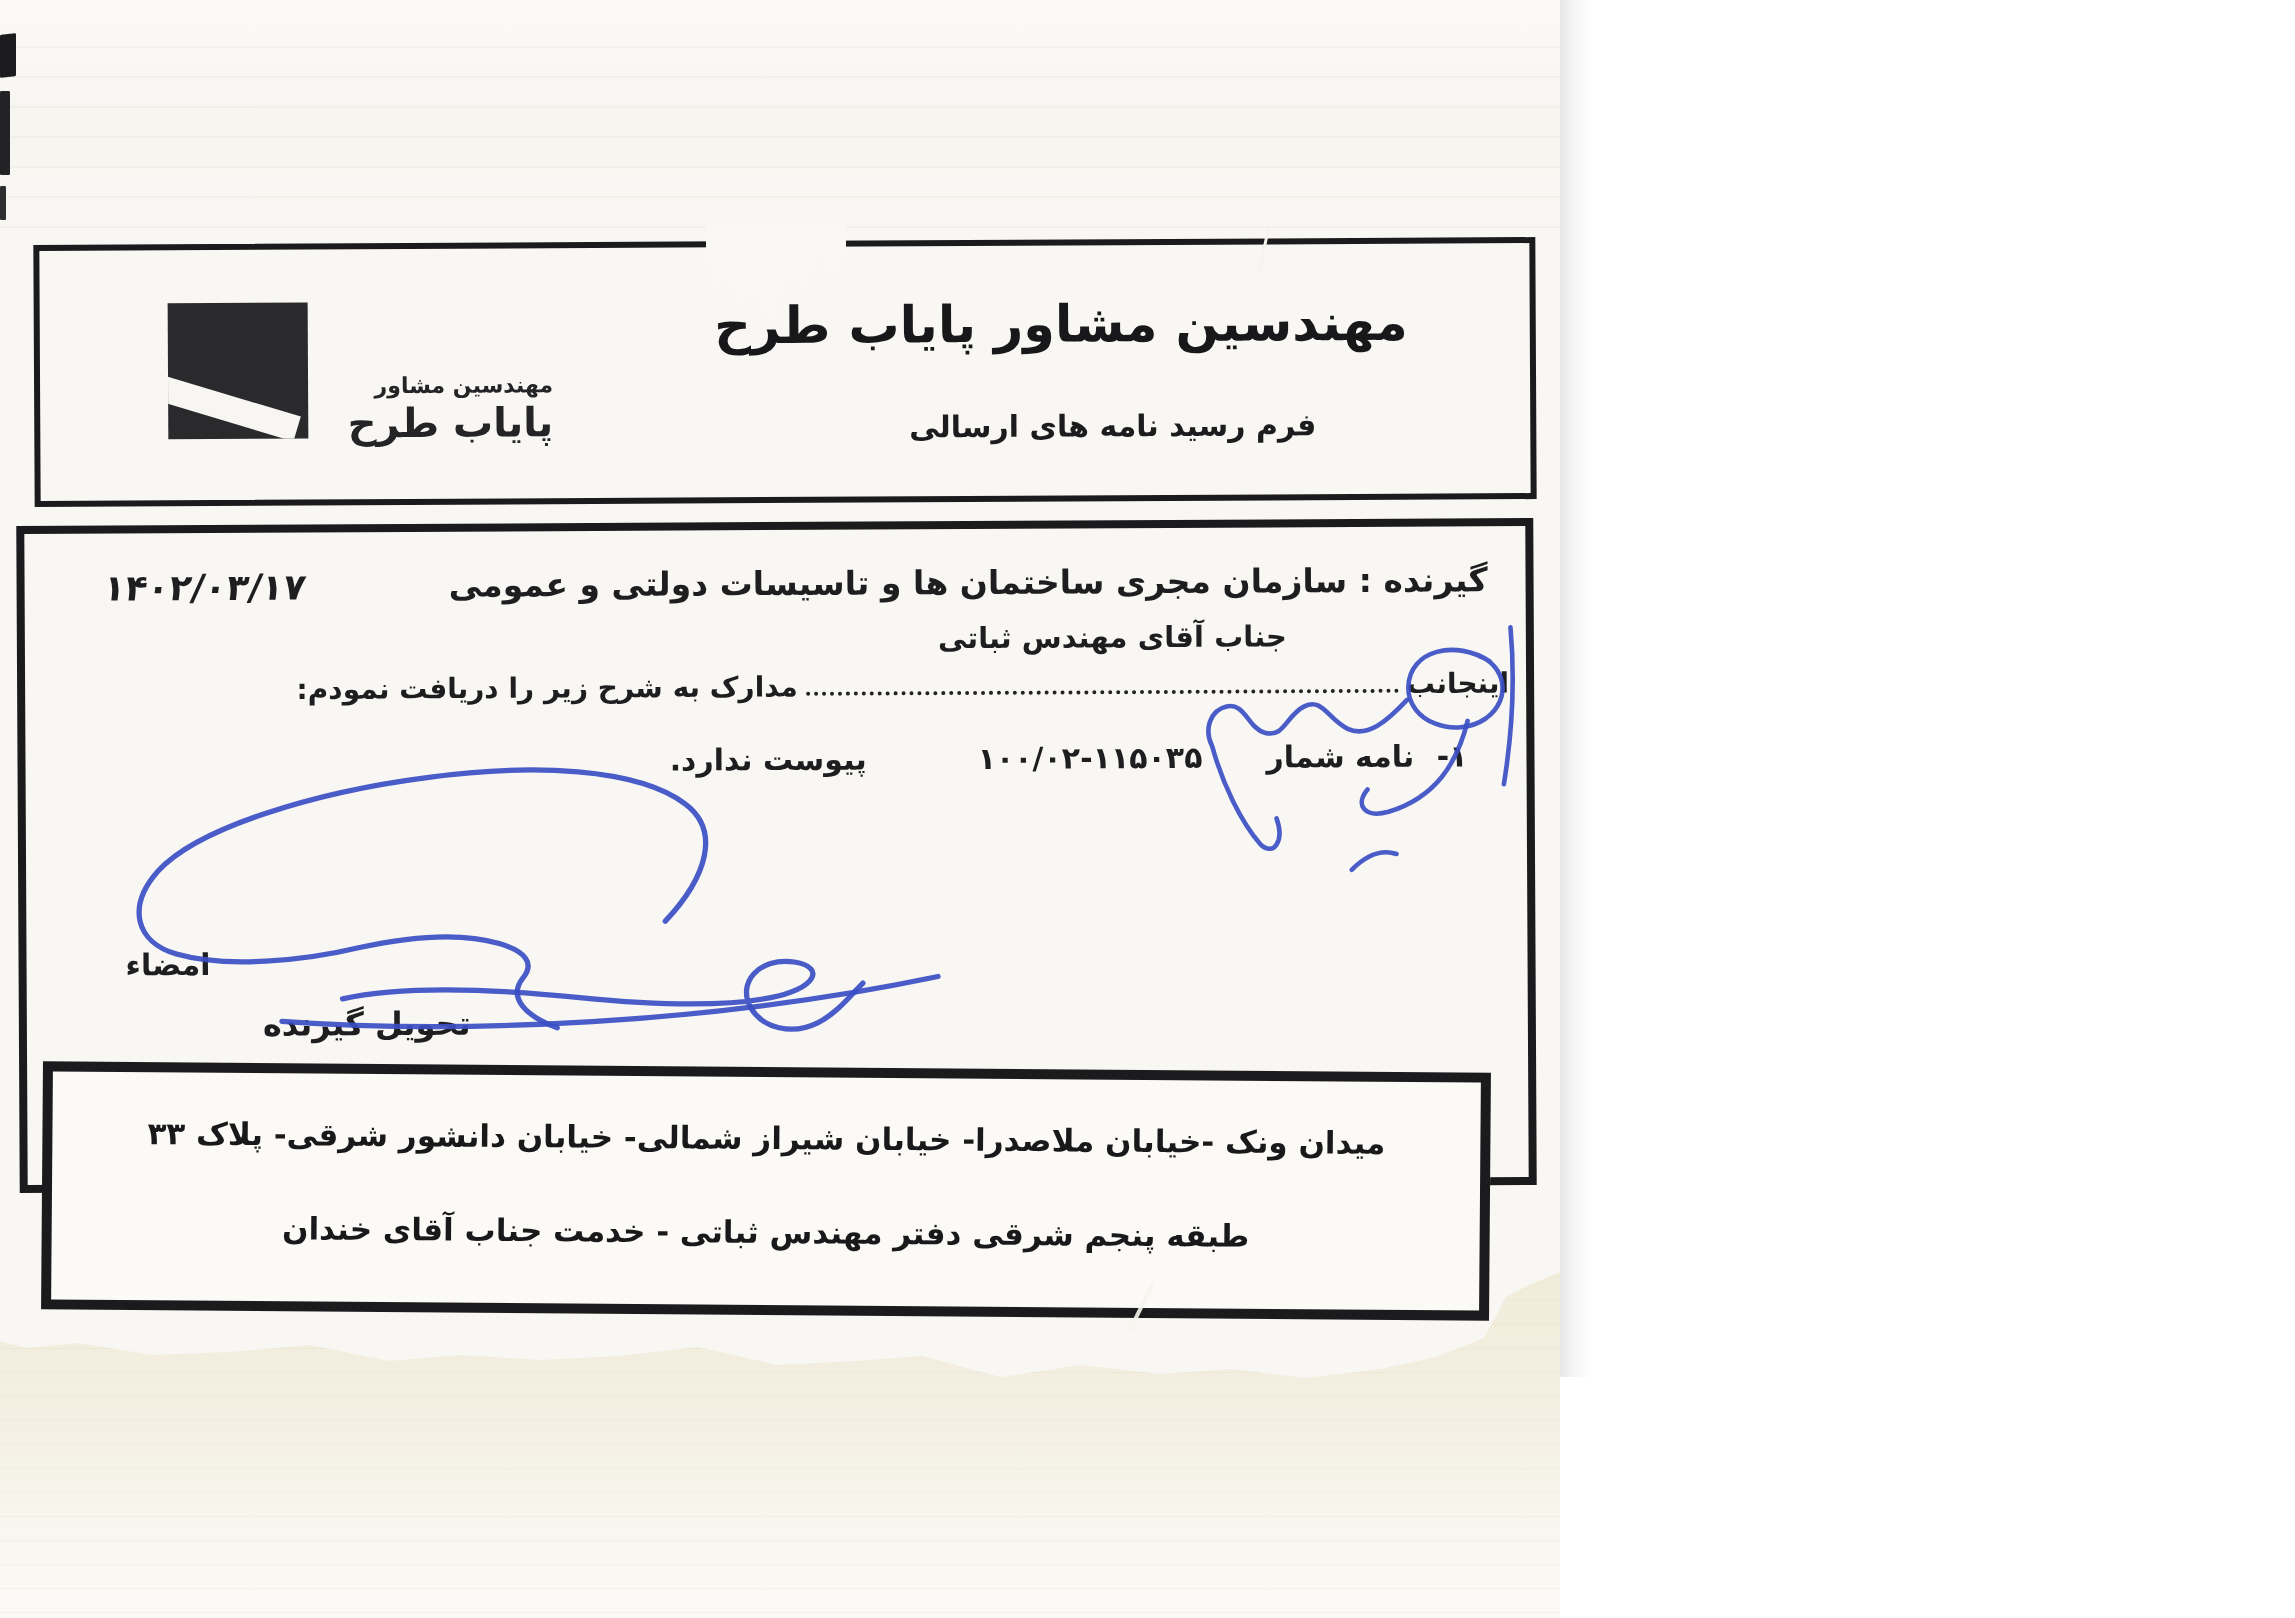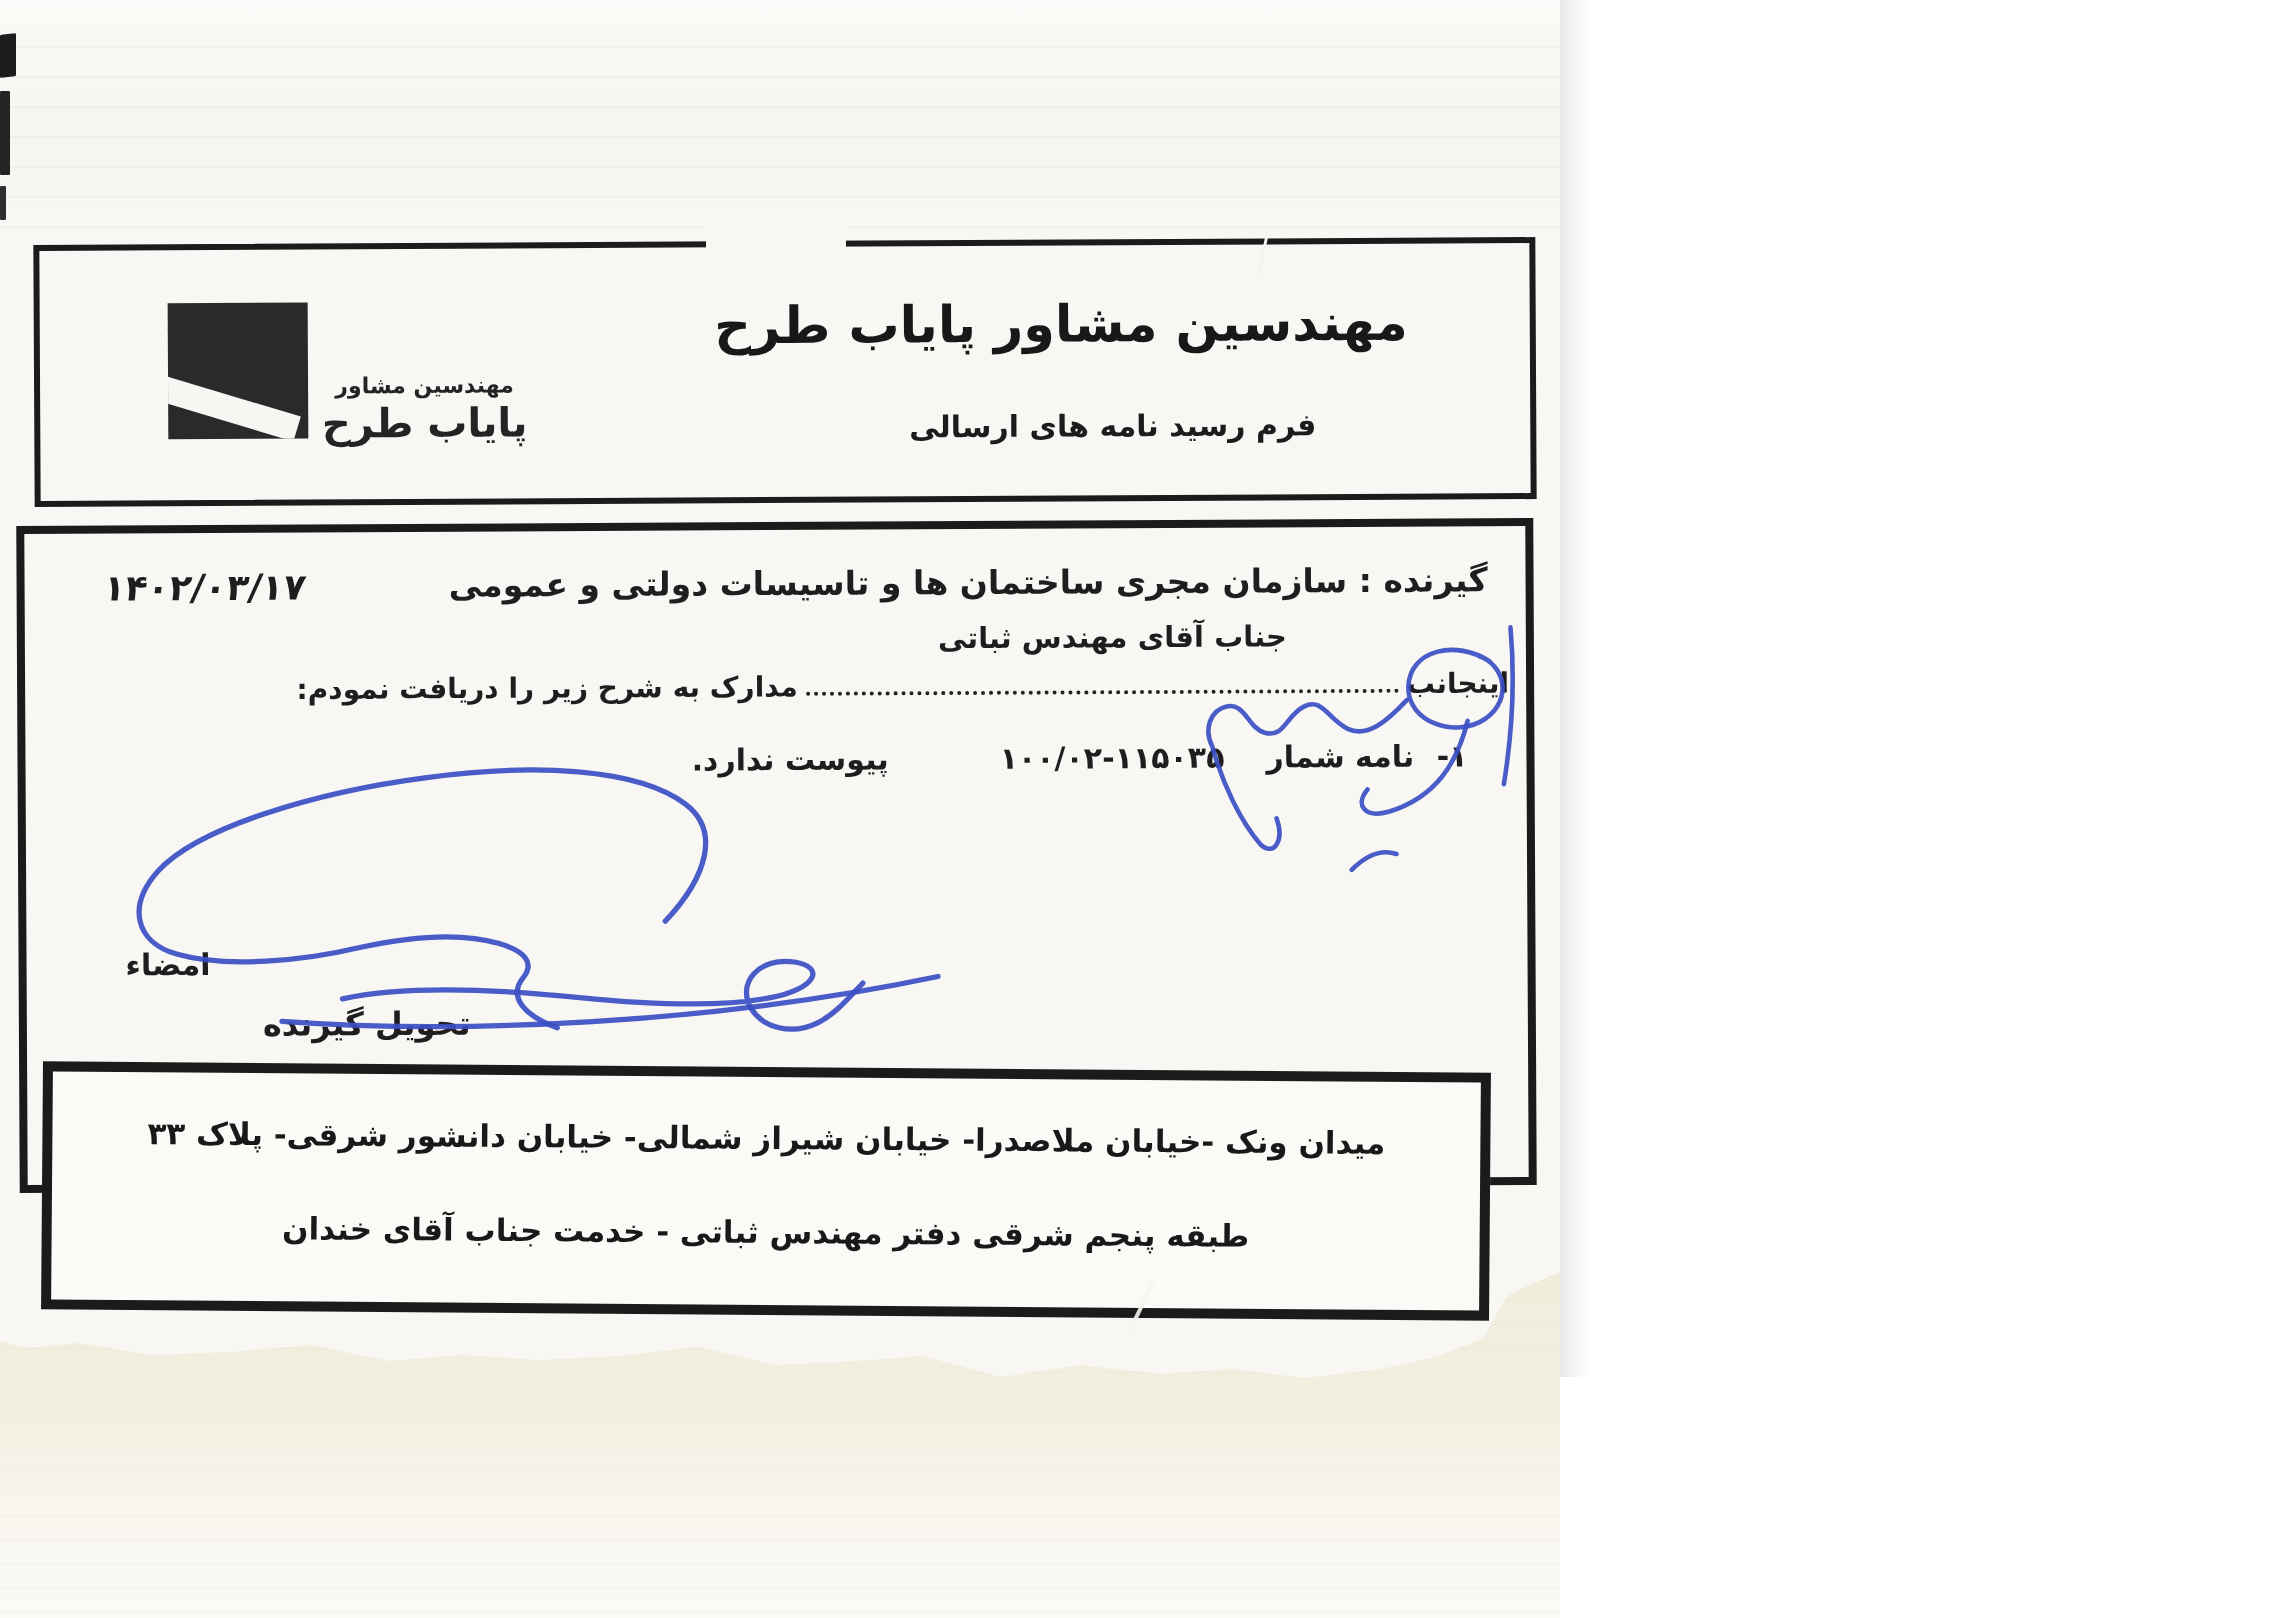--- a/index.html
+++ b/index.html
@@ -64,21 +64,21 @@
   .logo-square{
     position:absolute;left:128px;top:53px;width:140px;height:136px;
     background:#2a2a2d;overflow:hidden;
   }
   .logo-stripe{
     position:absolute;left:-6.6px;top:72px;width:142px;height:26px;
     background:#f7f6f2;transform:rotate(17deg);transform-origin:left center;
   }
   .logo-type{
     position:absolute;left:256px;top:124px;width:257px;
-    text-align:center;line-height:1.15;color:#242427;
+    line-height:1.15;color:#242427;
   }
   .logo-type .l1{font-size:22px;font-weight:700;letter-spacing:0.7px;}
   .logo-type .l2{font-size:40px;font-weight:700;margin-top:1.3px;}
   .header-title{
     position:absolute;right:122px;top:49px;
     font-size:51px;font-weight:700;white-space:nowrap;color:#18181a;
   }
   .header-subtitle{
     position:absolute;right:214px;top:163px;
     font-size:30px;font-weight:700;white-space:nowrap;color:#1c1c1e;
@@ -101,21 +101,21 @@
   .dots{
     display:inline-block;width:593px;height:22.4px;
     border-bottom:4.6px dotted #232325;
     margin:0 8px;vertical-align:baseline;
   }
   .row4{
     position:absolute;top:212px;right:59px;
     font-size:30px;font-weight:700;white-space:nowrap;
   }
   .row4 .idx{margin-left:22.4px;}
-  .row4 .lbl{margin-left:42px;}
+  .row4 .lbl{margin-left:64px;}
   .row4 .num{letter-spacing:0.7px;}
   .row4 .note{margin-right:111px;}
   .sig-label{
     position:absolute;left:99px;top:414px;
     font-size:30px;font-weight:700;
   }
   .receiver-label{
     position:absolute;left:236px;top:473px;
     font-size:32px;font-weight:700;white-space:nowrap;
   }

